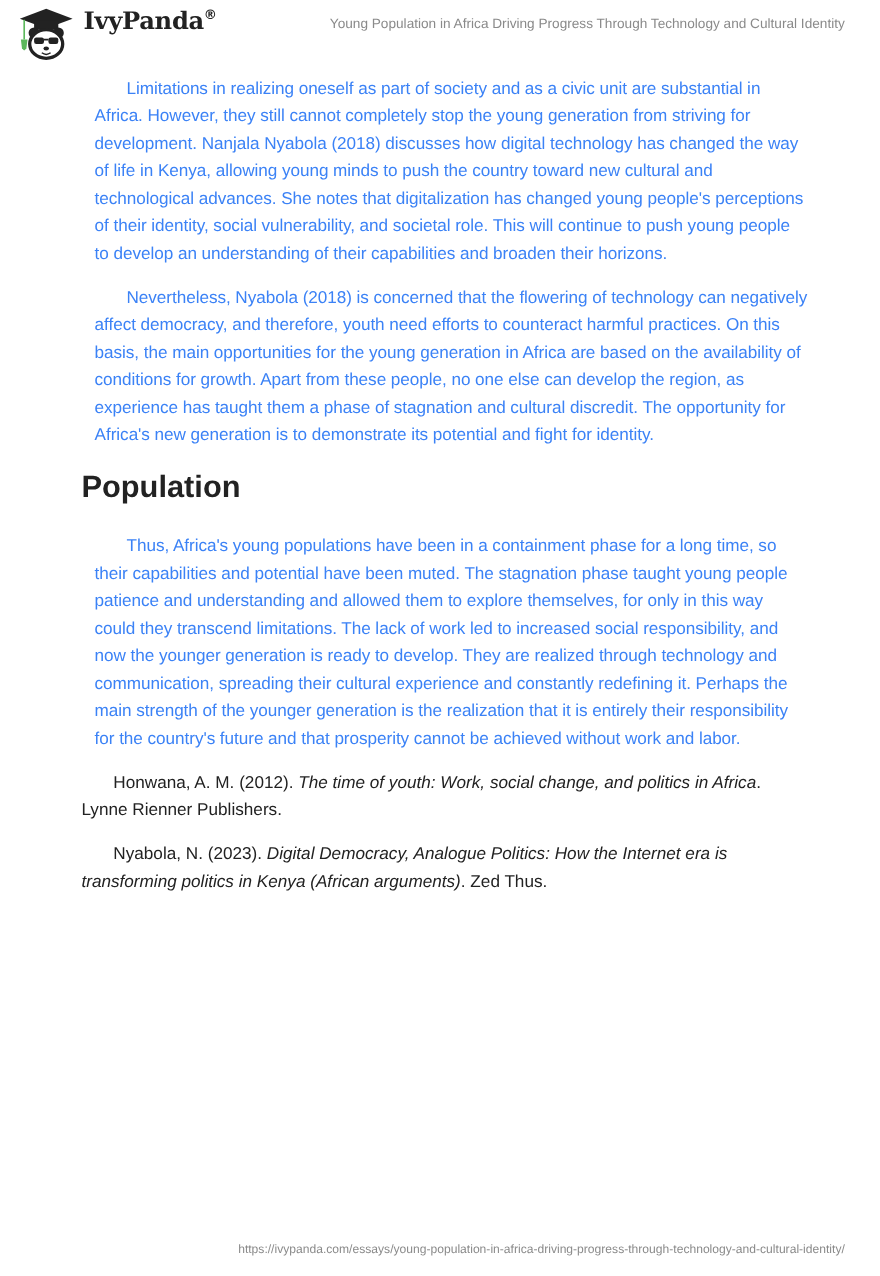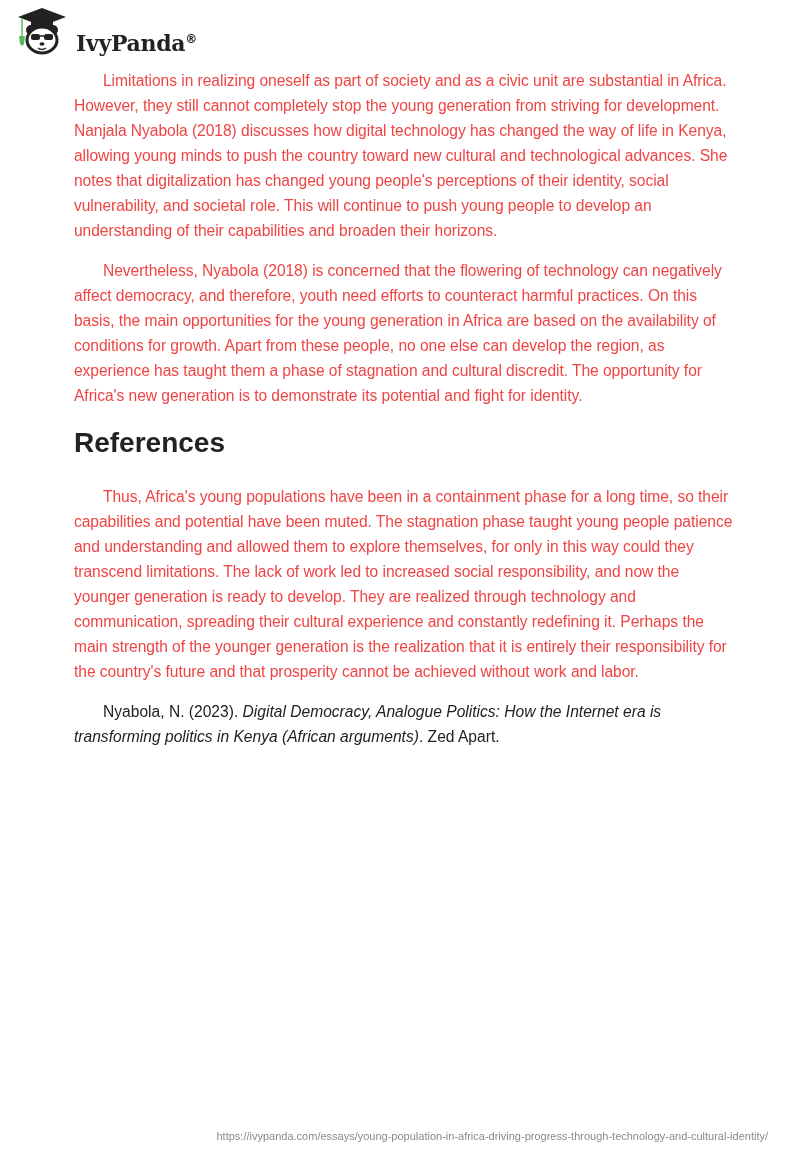--- a/index.html
+++ b/index.html
@@ -20,21 +20,21 @@
       top: 0;
       left: 0;
       width: 800px;
       height: 60px;
     }
     .logo {
       position: absolute;
       left: 14px;
       top: 6px;
       display: flex;
-      align-items: flex-end;
+      align-items: flex-start;
       text-decoration: none;
     }
     .logo-icon {
       width: 56px;
       height: 50px;
       display: block;
     }
     .logo-text {
       font-family: "DejaVu Serif", serif;
       font-weight: bold;
@@ -57,25 +57,25 @@
       color: #8a8a8a;
       white-space: nowrap;
     }
     .content {
       position: absolute;
       left: 74px;
       top: 68px;
       width: 660px;
     }
     p.body {
-      margin: 0 0 15px 0;
+      margin: 0 0 15px 12px;
       font-size: 15.6px;
       line-height: 25px;
       text-indent: 29px;
-      color: #ef4444;
+      color: #3b82f6;
       letter-spacing: -0.05px;
     }
     h2 {
       margin: 17px 0 23px 0;
       font-size: 28px;
       font-weight: bold;
       line-height: 36px;
       color: #222222;
     }
     p.ref {
@@ -113,25 +113,27 @@
 
       <rect x="17" y="28" width="9" height="6" rx="2" fill="#222"></rect>
       <rect x="30" y="28" width="9" height="6" rx="2" fill="#222"></rect>
       <line x1="26" y1="30" x2="30" y2="30" stroke="#222" stroke-width="1.5"></line>
 
       <ellipse cx="28" cy="38" rx="2.5" ry="1.8" fill="#222"></ellipse>
       <path d="M24,42 Q28,45 32,42" stroke="#222" stroke-width="1.3" fill="none"></path>
     </svg>
     <span class="logo-text"><span>IvyPanda</span><span class="logo-reg">®</span></span>
   </a>
+  <div class="doc-title">Young Population in Africa Driving Progress Through Technology and Cultural Identity</div>
 </div>
 
 <main class="content">
   <p class="body">Limitations in realizing oneself as part of society and as a civic unit are substantial in Africa. However, they still cannot completely stop the young generation from striving for development. Nanjala Nyabola (2018) discusses how digital technology has changed the way of life in Kenya, allowing young minds to push the country toward new cultural and technological advances. She notes that digitalization has changed young people's perceptions of their identity, social vulnerability, and societal role. This will continue to push young people to develop an understanding of their capabilities and broaden their horizons.</p>
   <p class="body">Nevertheless, Nyabola (2018) is concerned that the flowering of technology can negatively affect democracy, and therefore, youth need efforts to counteract harmful practices. On this basis, the main opportunities for the young generation in Africa are based on the availability of conditions for growth. Apart from these people, no one else can develop the region, as experience has taught them a phase of stagnation and cultural discredit. The opportunity for Africa's new generation is to demonstrate its potential and fight for identity.</p>
 
-  <h2>References</h2>
+  <h2>Population</h2>
   <p class="body">Thus, Africa's young populations have been in a containment phase for a long time, so their capabilities and potential have been muted. The stagnation phase taught young people patience and understanding and allowed them to explore themselves, for only in this way could they transcend limitations. The lack of work led to increased social responsibility, and now the younger generation is ready to develop. They are realized through technology and communication, spreading their cultural experience and constantly redefining it. Perhaps the main strength of the younger generation is the realization that it is entirely their responsibility for the country's future and that prosperity cannot be achieved without work and labor.</p>
 
-  <p class="ref"><span>Nyabola, N. (2023). </span><em>Digital Democracy, Analogue Politics: How the Internet era is transforming politics in Kenya (African arguments)</em><span>. Zed Apart.</span></p>
+  <p class="ref"><span>Honwana, A. M. (2012). </span><em>The time of youth: Work, social change, and politics in Africa</em><span>. Lynne Rienner Publishers.</span></p>
+  <p class="ref"><span>Nyabola, N. (2023). </span><em>Digital Democracy, Analogue Politics: How the Internet era is transforming politics in Kenya (African arguments)</em><span>. Zed Thus.</span></p>
 </main>
 
 <div class="footer-url">https://ivypanda.com/essays/young-population-in-africa-driving-progress-through-technology-and-cultural-identity/</div>
 
 </body></html>

